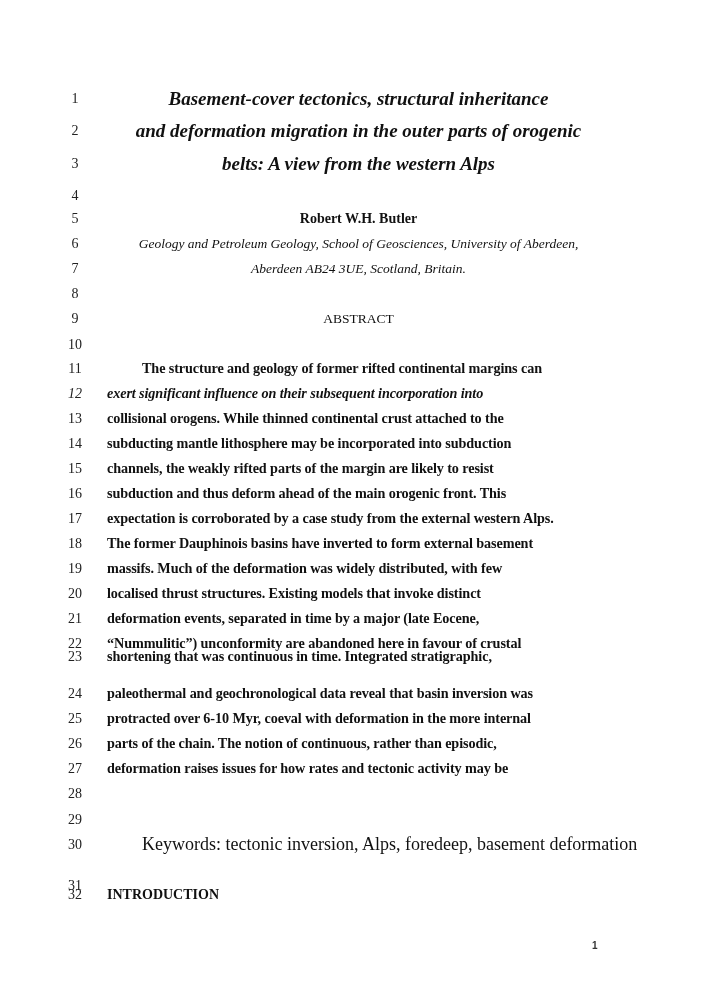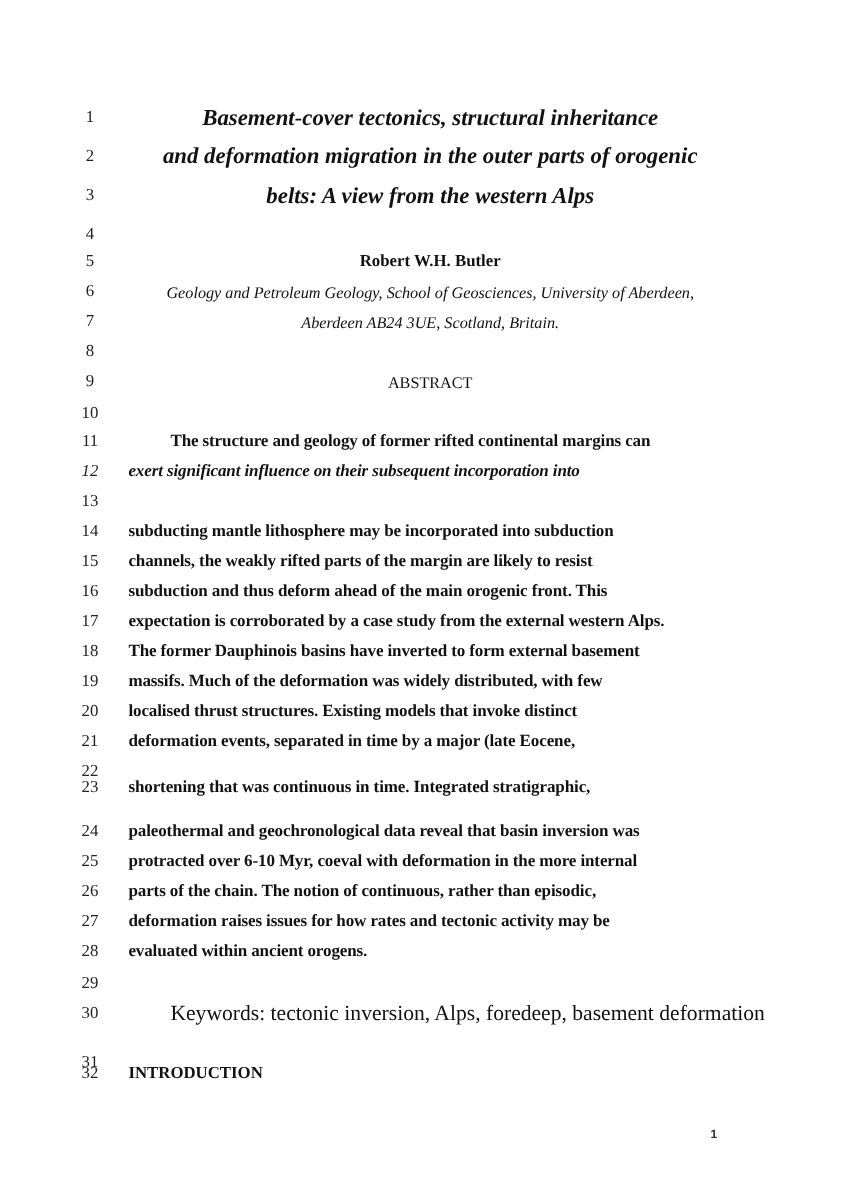--- a/index.html
+++ b/index.html
@@ -66,20 +66,21 @@
       <div class="line" style="top: 356px;">
         <span class="num">11</span>
         <span class="txt abs-text indent">The structure and geology of former rifted continental margins can</span>
       </div>
       <div class="line" style="top: 381px; font-style: italic;">
         <span class="num">12</span>
         <span class="txt abs-text">exert significant influence on their subsequent incorporation into</span>
       </div>
       <div class="line" style="top: 406px;">
         <span class="num">13</span>
+        <span class="txt abs-text">collisional orogens. While thinned continental crust attached to the</span>
       </div>
       <div class="line" style="top: 431px;">
         <span class="num">14</span>
         <span class="txt abs-text">subducting mantle lithosphere may be incorporated into subduction</span>
       </div>
       <div class="line" style="top: 456px; padding-left: 41px;">
         <span class="num">15</span>
         <span class="txt abs-text">channels, the weakly rifted parts of the margin are likely to resist</span>
       </div>
       <div class="line" style="top: 481px;">
@@ -101,20 +102,21 @@
       <div class="line" style="top: 581px;">
         <span class="num">20</span>
         <span class="txt abs-text">localised thrust structures. Existing models that invoke distinct</span>
       </div>
       <div class="line" style="top: 606px;">
         <span class="num">21</span>
         <span class="txt abs-text">deformation events, separated in time by a major (late Eocene,</span>
       </div>
       <div class="line" style="top: 631px;">
         <span class="num">22</span>
+        <span class="txt abs-text">“Nummulitic”) unconformity are abandoned here in favour of crustal</span>
       </div>
       <div class="line" style="top: 644px;">
         <span class="num">23</span>
         <span class="txt abs-text">shortening that was continuous in time. Integrated stratigraphic,</span>
       </div>
       <div class="line" style="top: 681px;">
         <span class="num">24</span>
         <span class="txt abs-text">paleothermal and geochronological data reveal that basin inversion was</span>
       </div>
       <div class="line" style="top: 706px;">
@@ -124,21 +126,20 @@
       <div class="line" style="top: 731px;">
         <span class="num">26</span>
         <span class="txt abs-text">parts of the chain. The notion of continuous, rather than episodic,</span>
       </div>
       <div class="line" style="top: 756px;">
         <span class="num">27</span>
         <span class="txt abs-text">deformation raises issues for how rates and tectonic activity may be</span>
       </div>
       <div class="line" style="top: 781px;">
         <span class="num">28</span>
-        <span class="txt abs-text">evaluated within ancient orogens.</span>
       </div>
       <div class="line" style="top: 807px;">
         <span class="num">29</span>
       </div>
       <div class="line" style="top: 832px;">
         <span class="num">30</span>
         <span class="txt kw">Keywords: tectonic inversion, Alps, foredeep, basement deformation</span>
       </div>
       <div class="line" style="top: 873px;">
         <span class="num">31</span>

